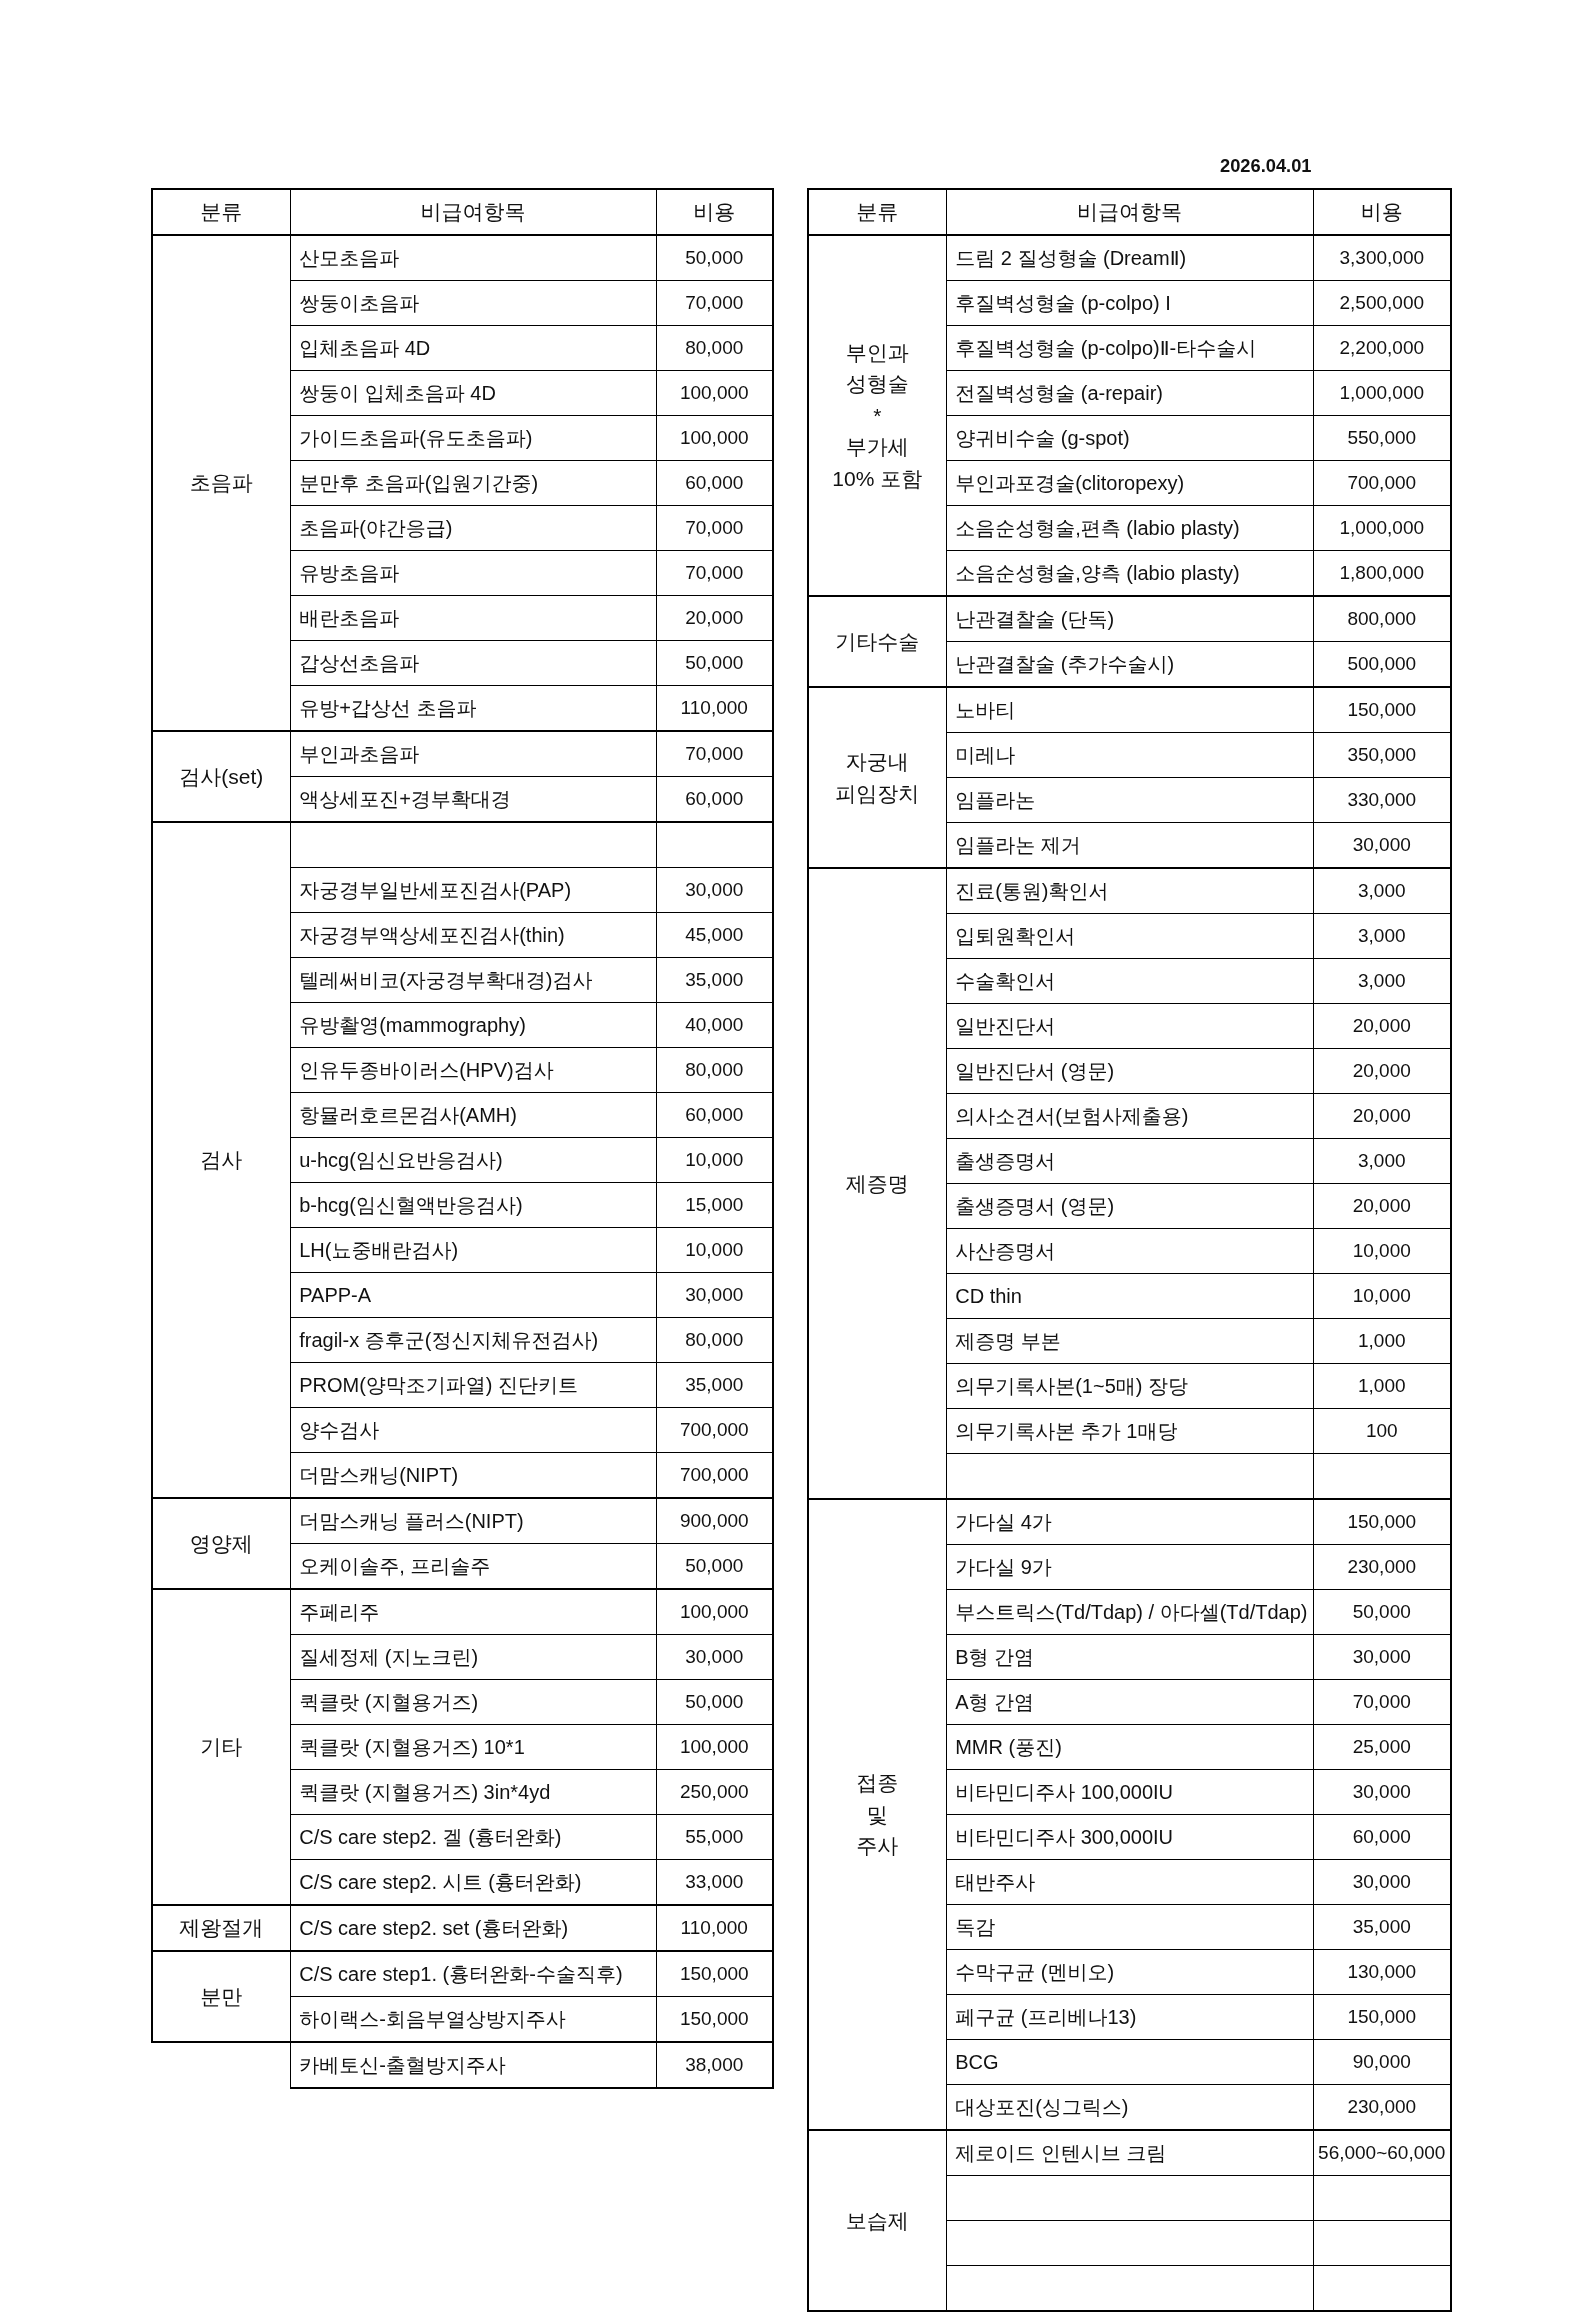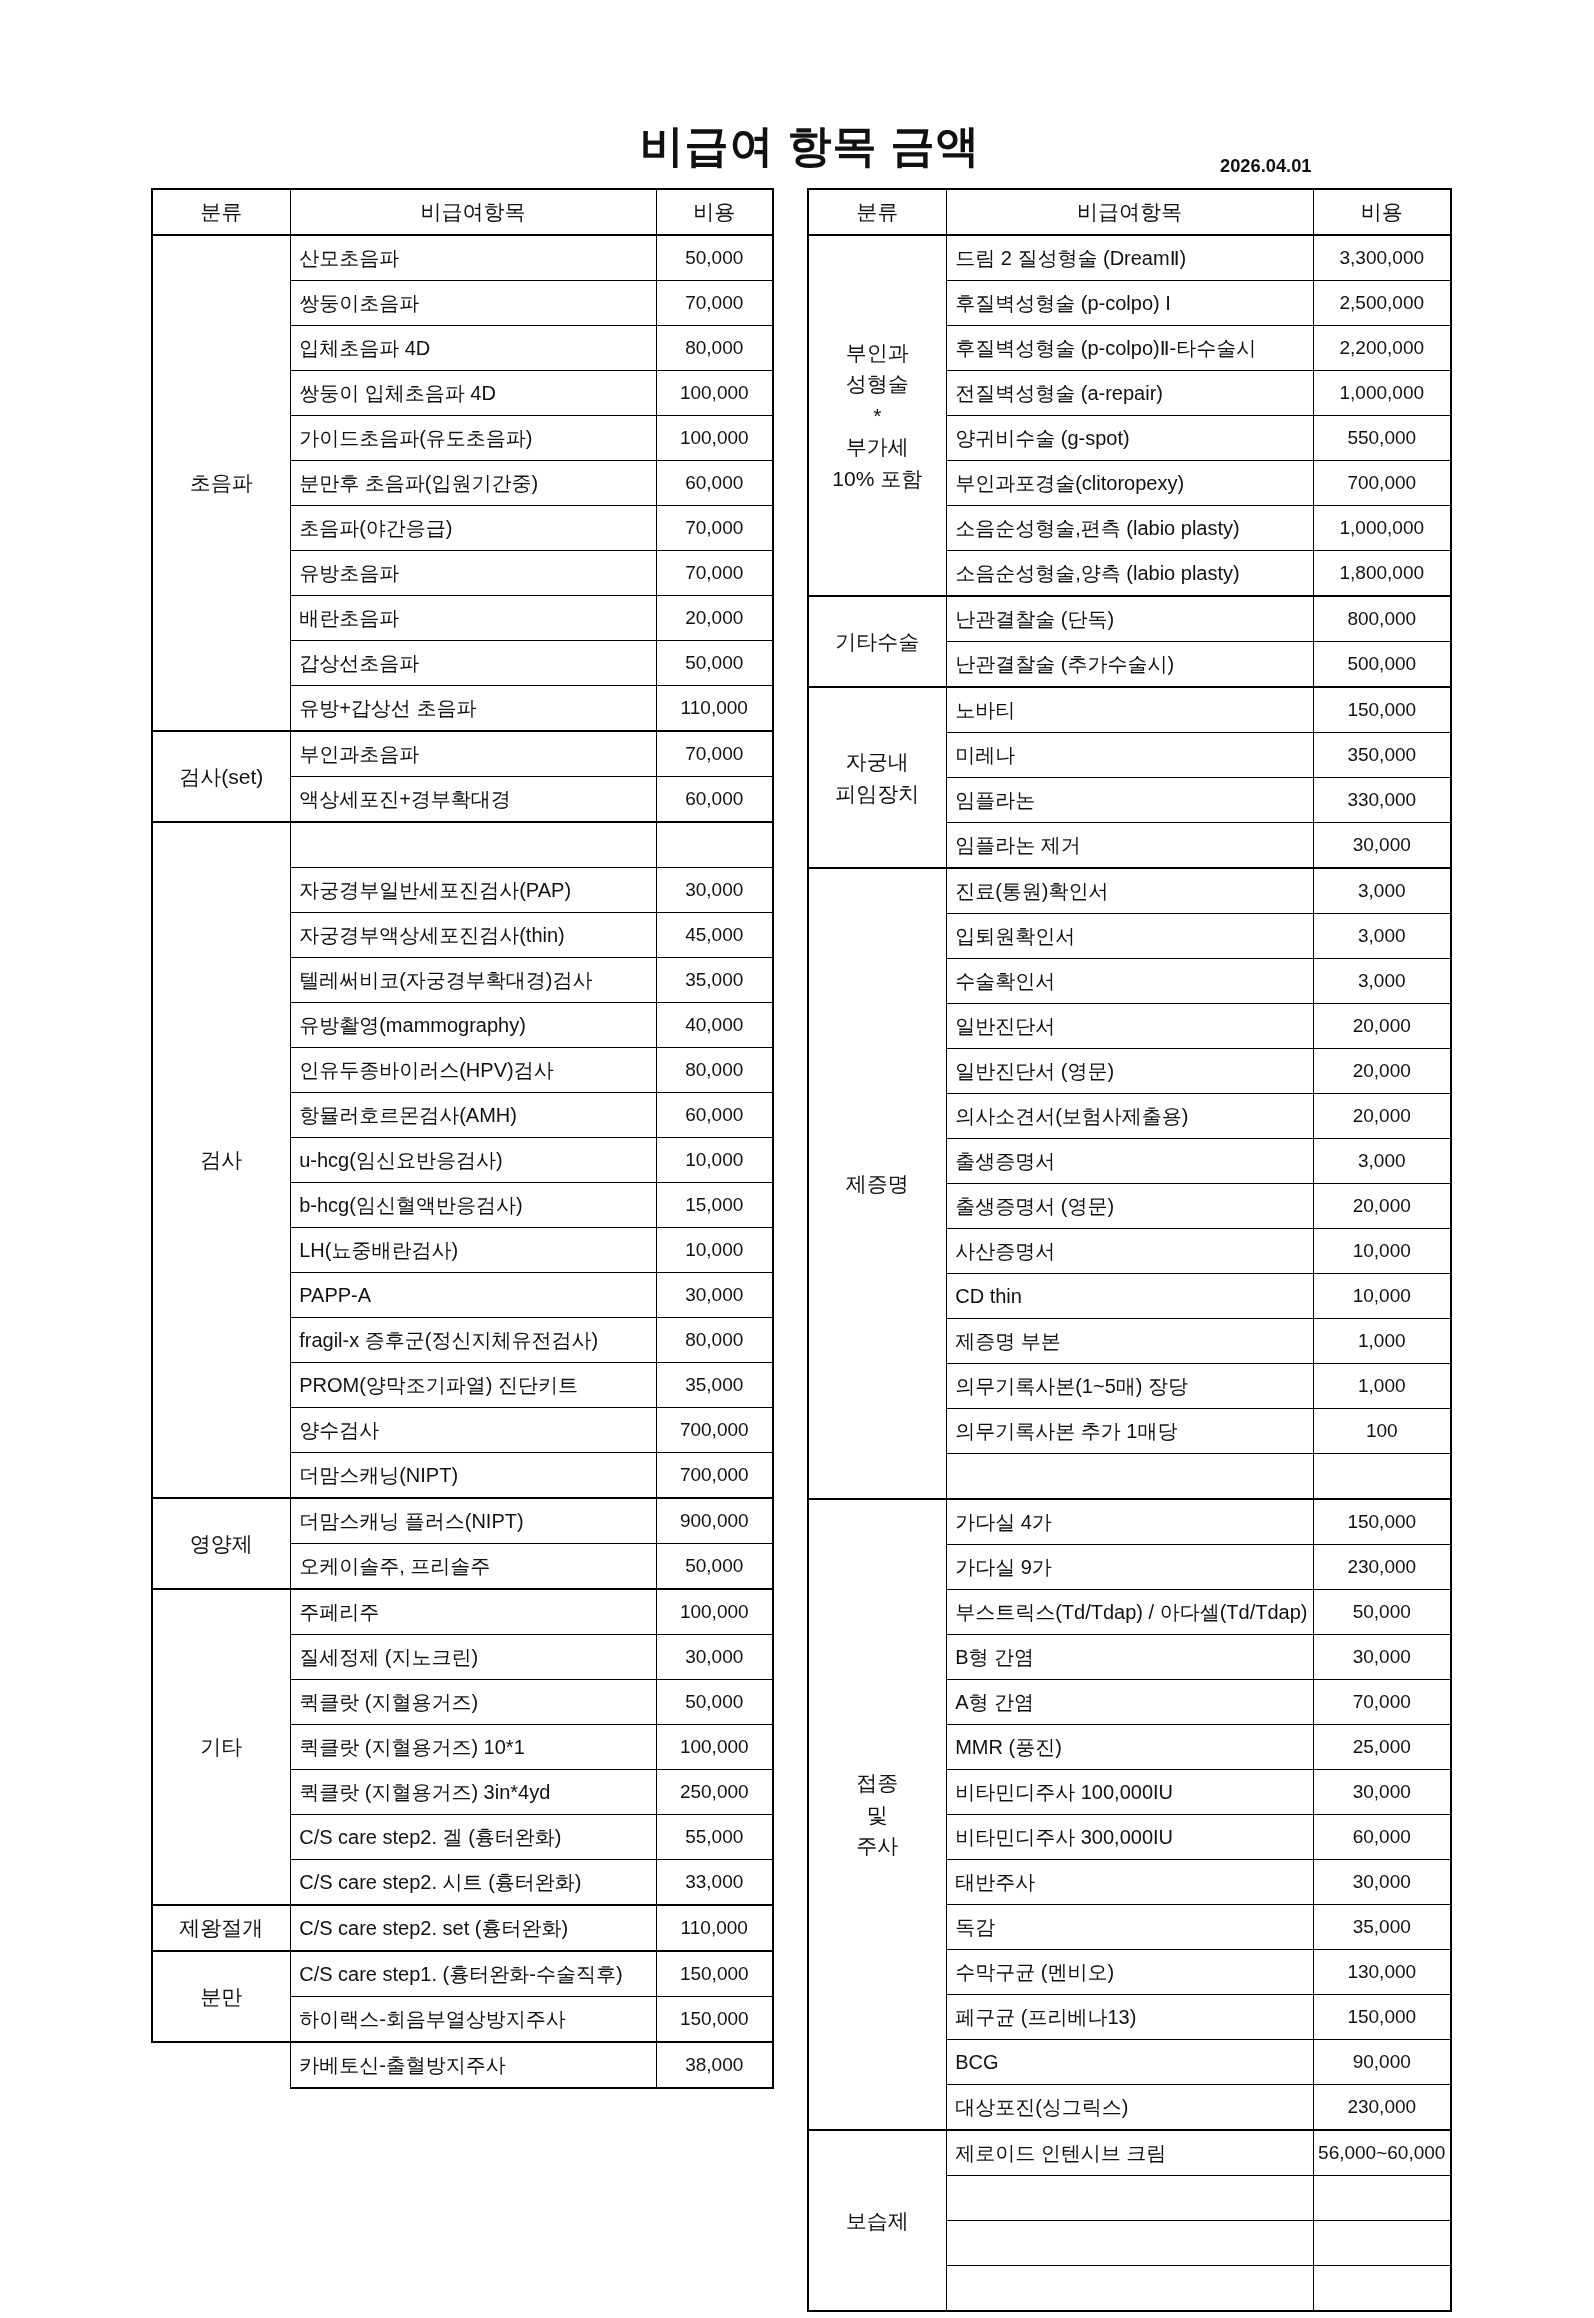--- a/index.html
+++ b/index.html
@@ -62,21 +62,20 @@
     border-top:2.6px solid #000;
     border-right:1.7px solid #000;
     background:transparent;
   }
   .fee tr.tbl-last td.ghost{border-bottom:0;}
 </style>
 </head>
 <body>
 
 <div id="page">
-  <div id="title">비급여 항목 금액</div>
   <div id="date">2026.04.01</div>
   <table class="fee" id="tbl0">
       <colgroup>
         <col style="width: 138px;">
         <col style="width: 366px;">
         <col style="width: 117px;">
       </colgroup>
       <thead>
         <tr>
           <th>분류</th>

